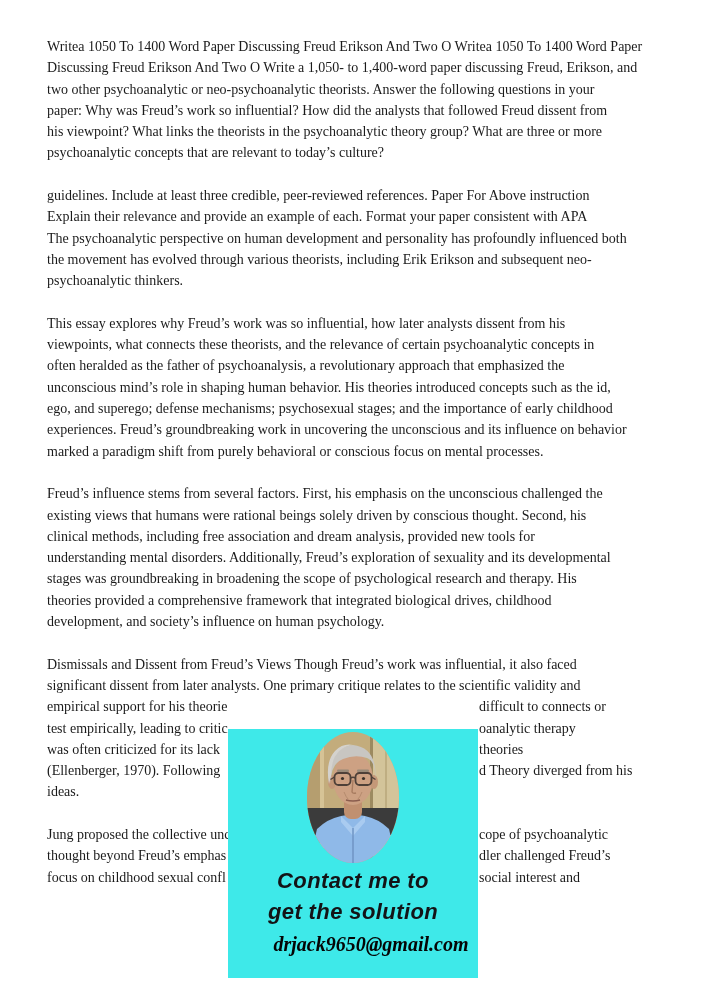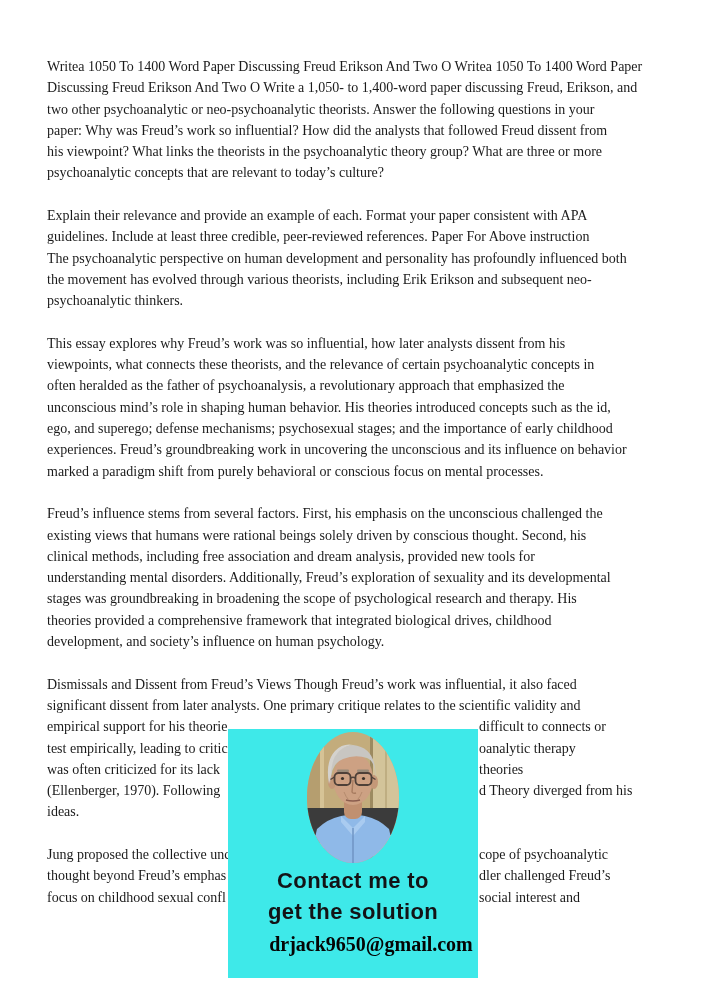--- a/index.html
+++ b/index.html
@@ -10,21 +10,20 @@
     overflow: hidden;
     font-family: "Liberation Serif", serif;
   }
   .doc {
     position: absolute;
     left: 47px; top: 36px;
     width: 622px;
     font-size: 14px;
     line-height: 21.3px;
     color: #1a1a1a;
-    margin-top: 20px;
   }
   .para { margin: 0 0 21.3px 0; }
   .line {
     white-space: nowrap;
     height: 21.3px;
     position: relative;
   }
   .frag-right {
     position: absolute;
     left: 432px;
@@ -63,22 +62,22 @@
 <div class="doc" style="color: rgb(26, 26, 26);">
     <div class="para">
       <div class="line">Writea 1050 To 1400 Word Paper Discussing Freud Erikson And Two O Writea 1050 To 1400 Word Paper</div>
       <div class="line">Discussing Freud Erikson And Two O Write a 1,050- to 1,400-word paper discussing Freud, Erikson, and</div>
       <div class="line">two other psychoanalytic or neo-psychoanalytic theorists. Answer the following questions in your</div>
       <div class="line">paper: Why was Freud’s work so influential? How did the analysts that followed Freud dissent from</div>
       <div class="line">his viewpoint? What links the theorists in the psychoanalytic theory group? What are three or more</div>
       <div class="line">psychoanalytic concepts that are relevant to today’s culture?</div>
     </div>
     <div class="para">
+      <div class="line">guidelines. Include at least three credible, peer-reviewed references. Paper For Above instruction</div>
       <div class="line">Explain their relevance and provide an example of each. Format your paper consistent with APA</div>
-      <div class="line">guidelines. Include at least three credible, peer-reviewed references. Paper For Above instruction</div>
       <div class="line">The psychoanalytic perspective on human development and personality has profoundly influenced both</div>
       <div class="line">the movement has evolved through various theorists, including Erik Erikson and subsequent neo-</div>
       <div class="line">psychoanalytic thinkers.</div>
     </div>
     <div class="para">
       <div class="line">This essay explores why Freud’s work was so influential, how later analysts dissent from his</div>
       <div class="line">viewpoints, what connects these theorists, and the relevance of certain psychoanalytic concepts in</div>
       <div class="line">often heralded as the father of psychoanalysis, a revolutionary approach that emphasized the</div>
       <div class="line">unconscious mind’s role in shaping human behavior. His theories introduced concepts such as the id,</div>
       <div class="line">ego, and superego; defense mechanisms; psychosexual stages; and the importance of early childhood</div>
@@ -103,21 +102,21 @@
       <div class="line"><span class="frag-left">(Ellenberger, 1970). Following</span><span class="frag-right">d Theory diverged from his</span></div>
       <div class="line">ideas.</div>
     </div>
     <div class="para">
       <div class="line"><span class="frag-left">Jung proposed the collective unc</span><span class="frag-right">cope of psychoanalytic</span></div>
       <div class="line"><span class="frag-left">thought beyond Freud’s emphas</span><span class="frag-right">dler challenged Freud’s</span></div>
       <div class="line"><span class="frag-left">focus on childhood sexual confl</span><span class="frag-right">social interest and</span></div>
     </div>
   </div>
 
-<div class="overlay" style="background: rgb(62, 233, 233);">
+<div class="overlay" style="background: rgb(62, 233, 233); font-style: italic;">
   <div class="photo-wrap">
     <svg width="92" height="131" viewBox="0 0 92 131">
       <defs>
         <clipPath id="ovalClip">
             <ellipse cx="46" cy="65.5" rx="46" ry="65.5"></ellipse>
           </clipPath>
       </defs>
       <g clip-path="url(#ovalClip)">
         <rect width="92" height="131" fill="#C3AC7C"></rect>
         <rect x="0" width="13" height="131" fill="#B59E6F"></rect>

